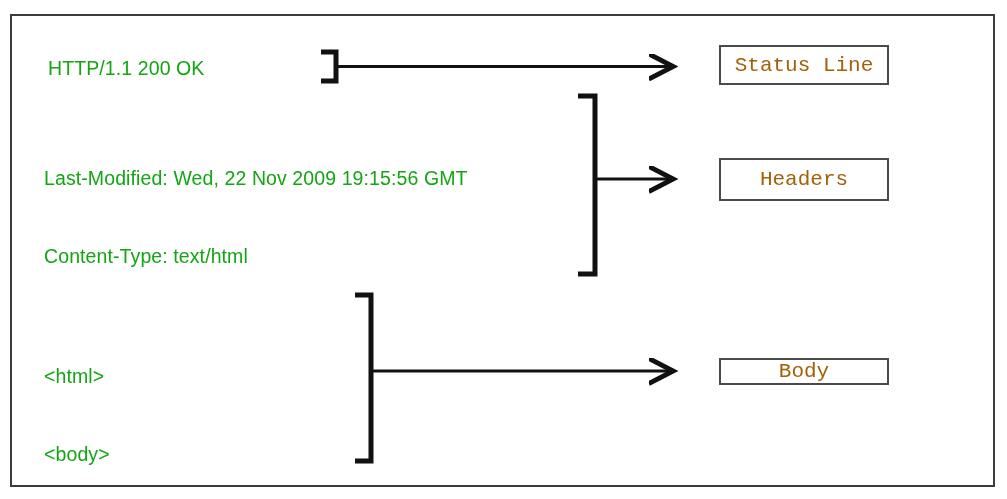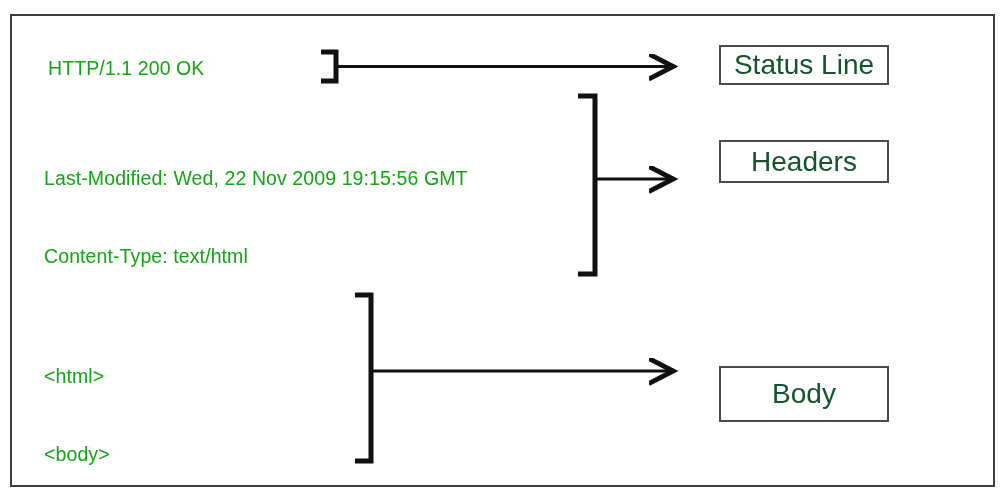--- a/index.html
+++ b/index.html
@@ -52,44 +52,45 @@
   }
   .msg-line {
     display: block;
     height: 26px;
   }
   .label-box {
     position: absolute;
     border: 2px solid #4a4a4a;
     box-sizing: border-box;
     background: #ffffff;
-    color: #14532d;
-    font-size: 28px;
+    color: #a16207;
+    font-size: 21px;
     display: flex;
     align-items: center;
     justify-content: center;
     line-height: 1;
+    font-family: Liberation Mono, monospace;
   }
   #box-status-line {
     left: 719px;
     top: 45px;
     width: 170px;
     height: 40px;
   }
   #box-headers {
     left: 719px;
-    top: 140px;
+    top: 158px;
     width: 170px;
     height: 43px;
   }
   #box-body {
     left: 719px;
-    top: 366px;
+    top: 358px;
     width: 170px;
-    height: 56px;
+    height: 27px;
   }
   svg.connector {
     position: absolute;
     left: 0; top: 0;
     width: 1007px;
     height: 499px;
     overflow: visible;
     pointer-events: none;
   }
 </style>

